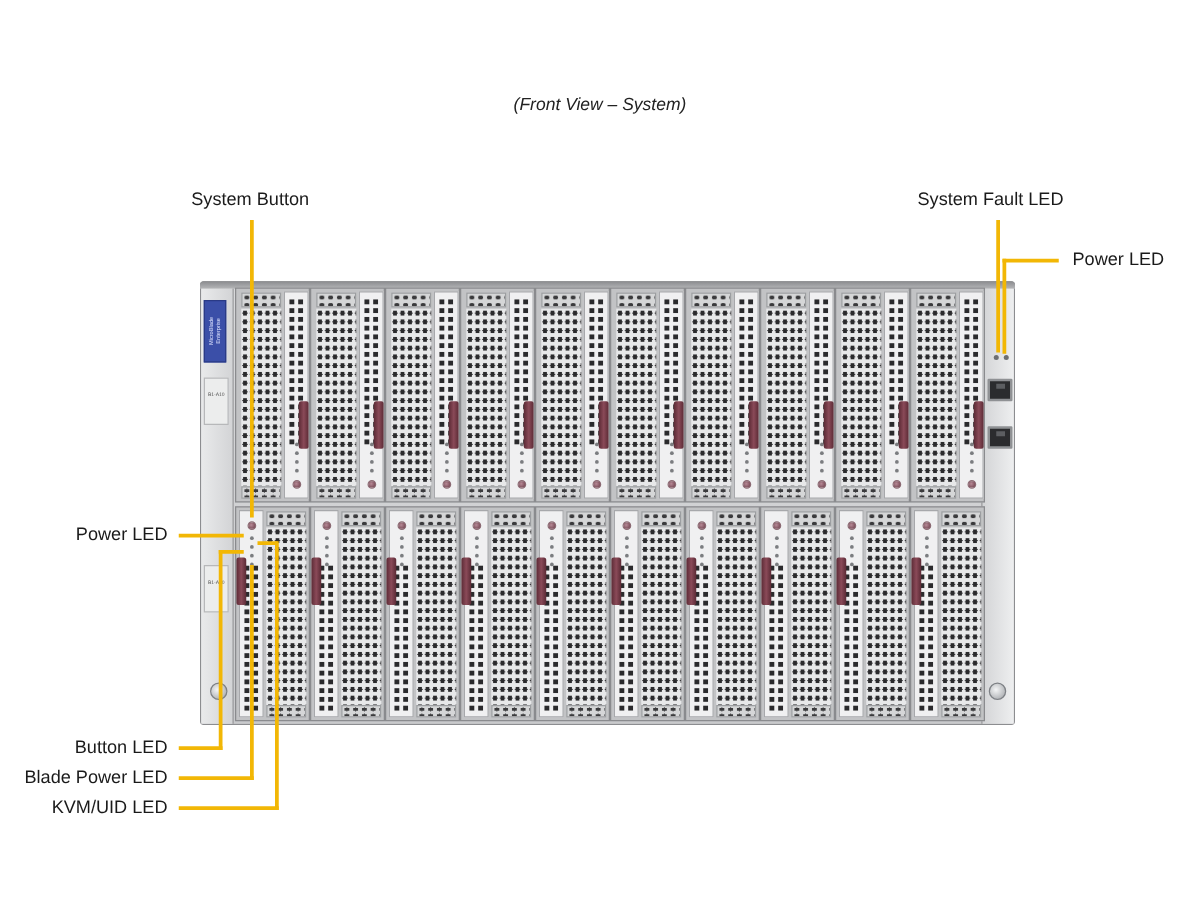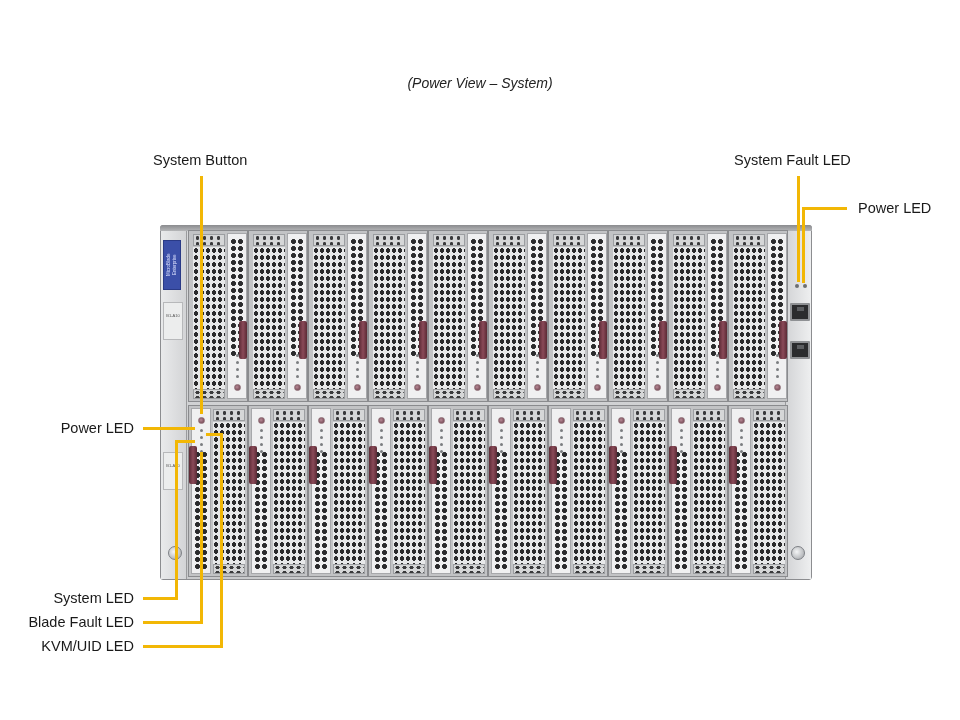--- a/index.html
+++ b/index.html
@@ -124,21 +124,21 @@
   .blade .led {
     position: absolute; width: 3px; height: 3px; border-radius: 50%; background: #7b7d80;
   }
 
   
   .callout { position: absolute; background: #f2b705; }
 </style>
 </head>
 <body>
 
-<div class="caption">(Power View – System)</div>
+<div class="caption">(Front View – System)</div>
 
 <div class="chassis"></div>
 <div class="chassis-top-lip"></div>
 <div class="left-ear"></div>
 <div class="right-ear"></div>
 
 <div class="brand-badge">
   <span>MicroBlade Enterprise</span>
 </div>
 <div class="model-tag">B1-A10</div>
@@ -453,15 +453,15 @@
 <div class="callout" style="left:143px; top:621px; width:60px; height:3px;"></div>
 
 <div class="callout" style="left:206px; top:433px; width:16px; height:3px;"></div>
 <div class="callout" style="left:220px; top:433px; width:3px; height:215px;"></div>
 <div class="callout" style="left:143px; top:645px; width:80px; height:3px;"></div>
 
 <div class="label" style="left:153px; top:152px;">System Button</div>
 <div class="label" style="left:734px; top:152px;">System Fault LED</div>
 <div class="label" style="left:858px; top:200px;">Power LED</div>
 <div class="label right" style="left:30px; width:104px; top:420px;">Power LED</div>
-<div class="label right" style="left:10px; width:124px; top:590px;">System LED</div>
-<div class="label right" style="left:5px; width:129px; top:614px;">Blade Fault LED</div>
+<div class="label right" style="left:10px; width:124px; top:590px;">Button LED</div>
+<div class="label right" style="left:5px; width:129px; top:614px;">Blade Power LED</div>
 <div class="label right" style="left:5px; width:129px; top:638px;">KVM/UID LED</div>
 
 </body></html>

